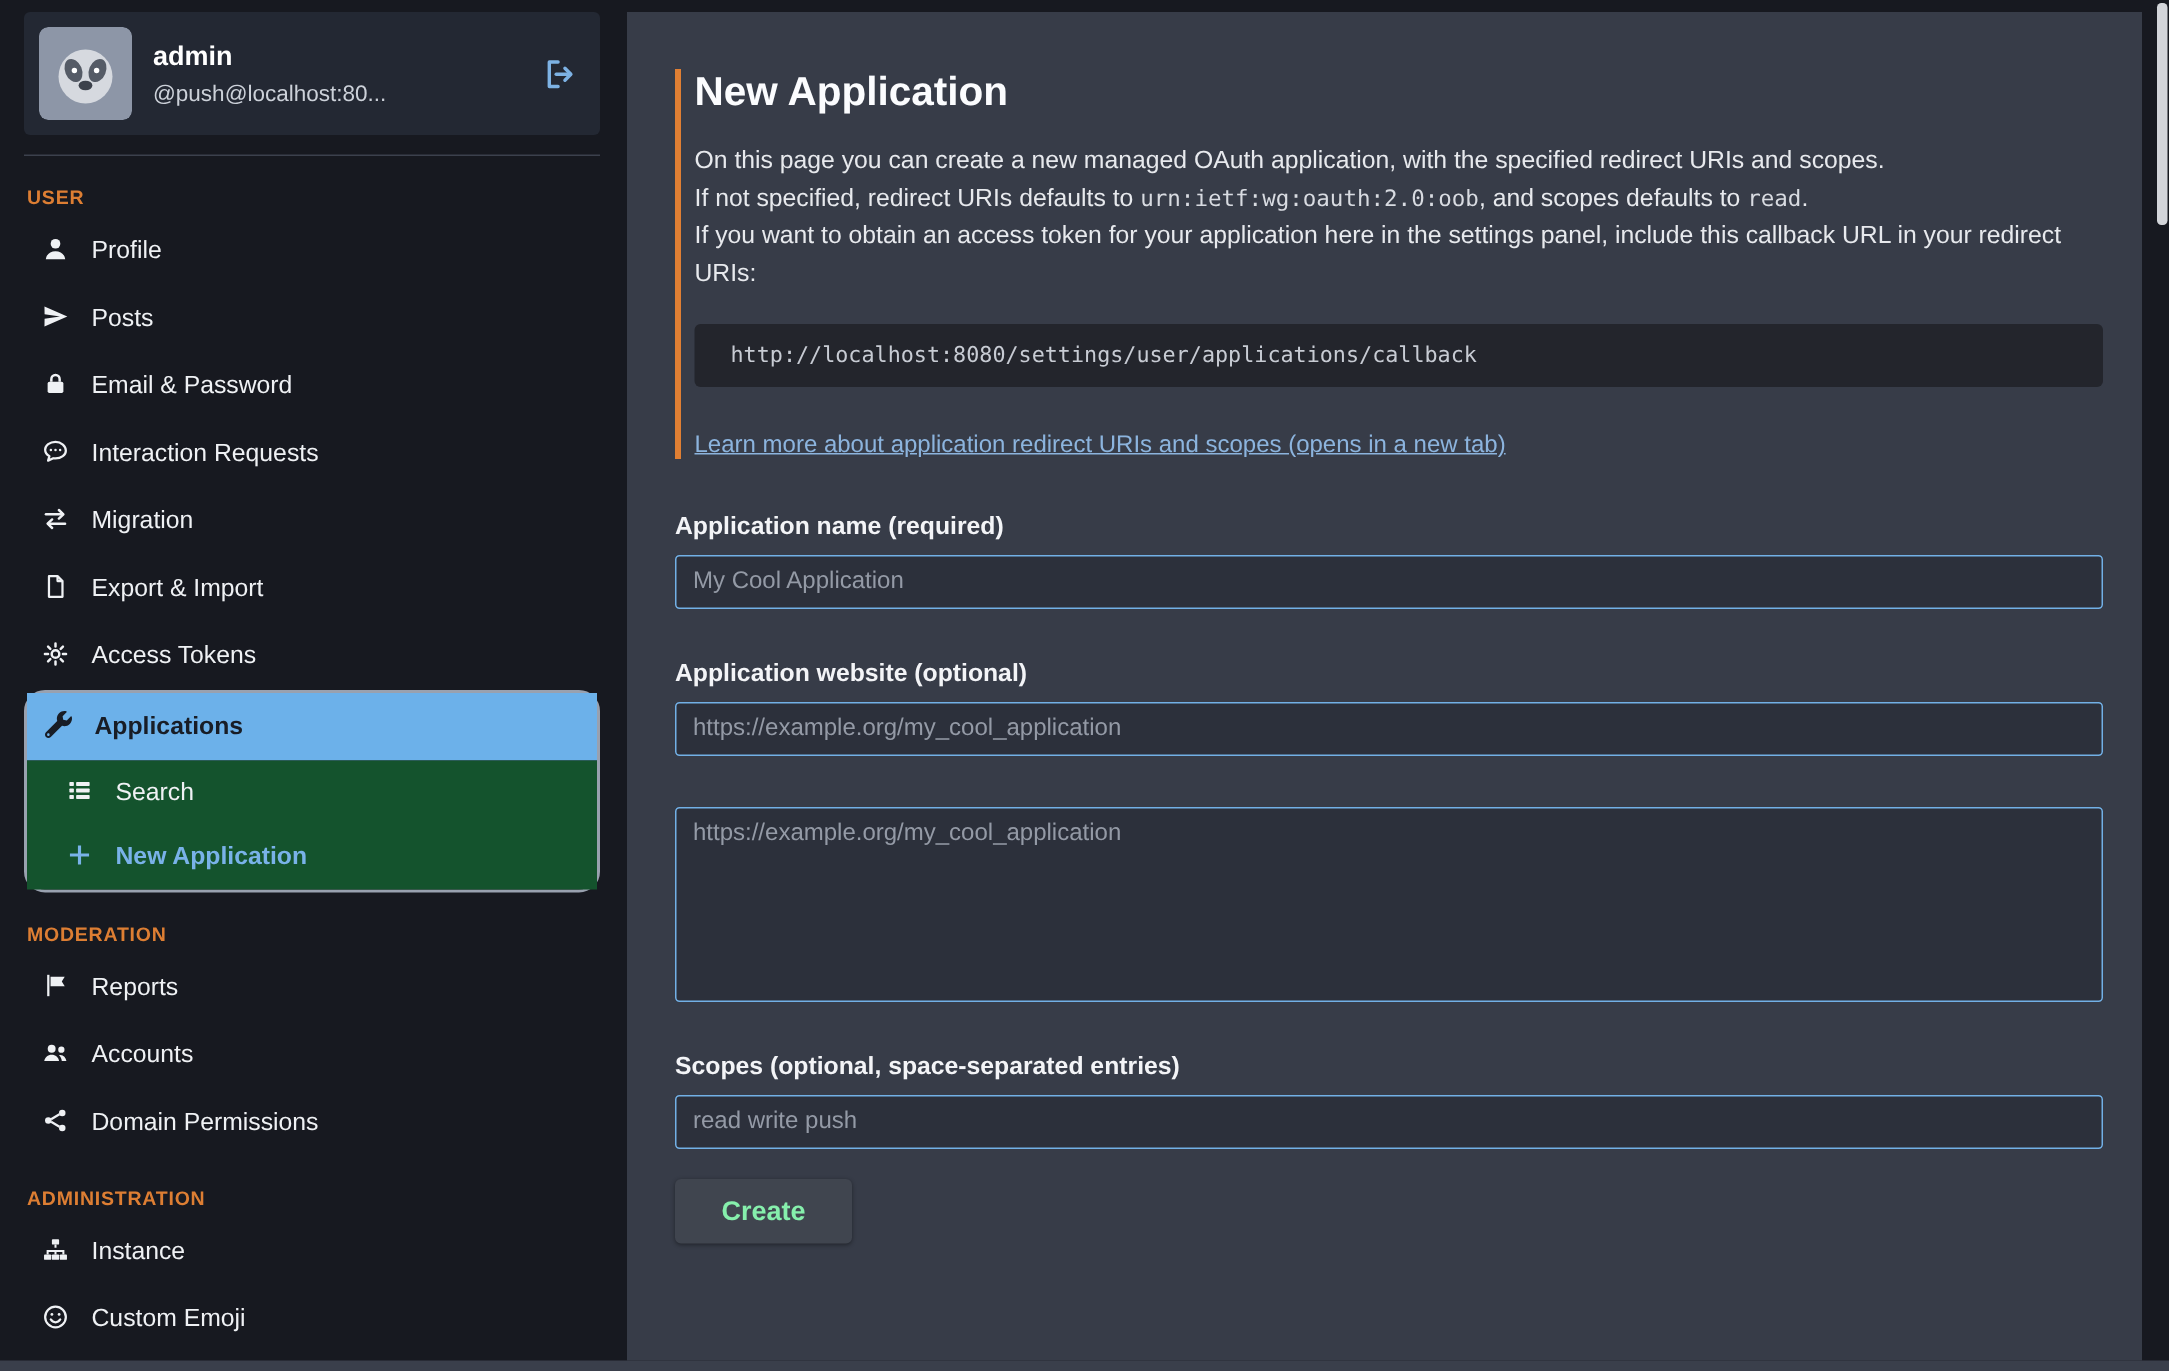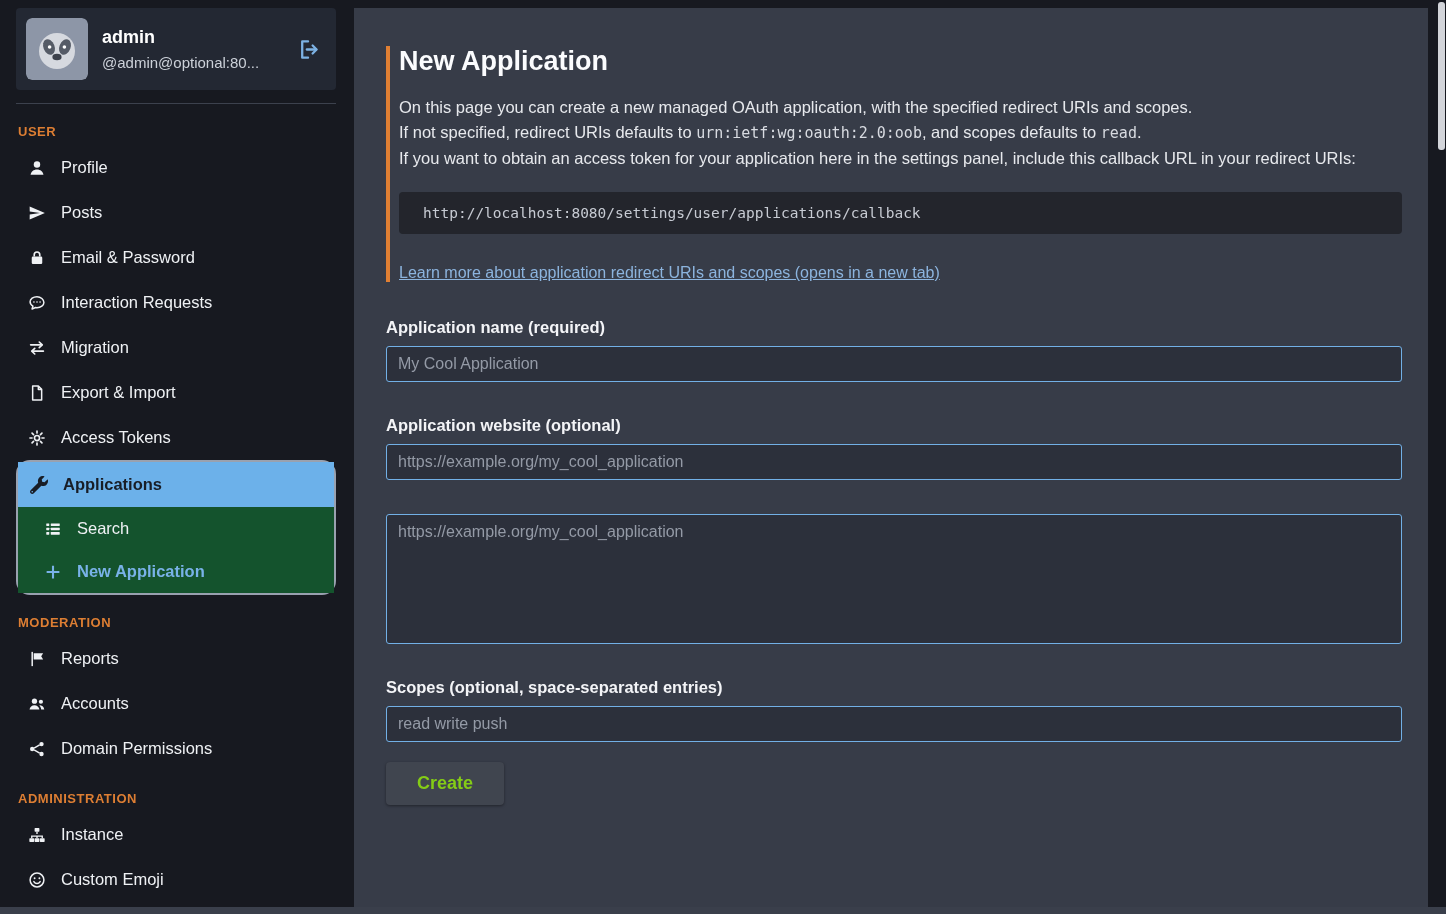--- a/index.html
+++ b/index.html
@@ -1,32 +1,32 @@
 <!DOCTYPE html>
 <html><head>
 <meta charset="utf-8">
 <style>
   *{box-sizing:border-box;margin:0;padding:0}
   html,body{width:1446px;height:914px}
   body{background:#171920;font-family:"Liberation Sans",sans-serif;overflow:hidden;position:relative;-webkit-font-smoothing:antialiased}
   .app{display:flex;width:100%;height:100%}
 
   
-  .sidebar{width:354px;flex:none;padding:8px 18px 12px 16px;overflow:hidden}
+  .sidebar{width:418px;flex:none;padding:8px 18px 12px 16px;overflow:hidden}
   .user-card{display:flex;align-items:center;gap:14px;background:#232833;border-radius:4px;padding:10px;position:relative}
   .avatar{width:62px;height:62px;border-radius:6px;overflow:hidden;flex:none}
   .avatar svg{display:block;width:62px;height:62px}
   .user-meta{min-width:0;flex:1}
   .user-name{color:#ffffff;font-weight:bold;font-size:18px;margin-bottom:6px}
   .user-handle{color:#ccd1d9;font-size:15px;white-space:nowrap;overflow:hidden;text-overflow:ellipsis;max-width:190px}
   .logout{color:#7db2e4;flex:none;margin-right:4px;cursor:pointer;display:flex}
   .logout svg{width:25px;height:25px}
   .divider{border-bottom:1px solid #3c414d;margin:13px 0 2px}
   .section-label{color:#dd7e33;font-size:13px;font-weight:bold;letter-spacing:.04em;margin:20px 0 6px 2px}
-  .nav-item{display:flex;align-items:center;gap:15px;padding:12px;color:#eff1f4;font-size:16.5px;line-height:21px;cursor:pointer}
+  .nav-item{display:flex;align-items:flex-start;gap:15px;padding:12px;color:#eff1f4;font-size:16.5px;line-height:21px;cursor:pointer}
   .ic{width:18px;height:18px;flex:none;display:inline-flex;align-items:center;justify-content:center}
   .ic svg{width:18px;height:18px}
   .app-group{border:2px solid #99a1af;border-radius:14px}
   .nav-item.active{background:#6cb1ea;color:#181d26;font-weight:bold}
   .subnav{background:#14532d}
   .subnav .nav-item{padding:11px 12px 11px 26px}
   .subnav .nav-item.sub-active{color:#79b2e8;font-weight:bold}
 
   
   .panel{flex:1;background:#373c48;margin:8px 18px 7px 0;padding:38px 26px 0 32px;overflow:hidden;position:relative}
@@ -35,21 +35,21 @@
   .intro p{color:#e7e9ed;font-size:16.5px;line-height:25px}
   code{font-family:"DejaVu Sans Mono","Liberation Mono",monospace;font-size:15px;color:#d8dbe1}
   .callback{background:#23252c;border-radius:4px;padding:13px 24px;font-family:"DejaVu Sans Mono","Liberation Mono",monospace;font-size:14.5px;color:#c7cbd3;margin-top:21px;white-space:pre;overflow:hidden}
   .learn-more{display:inline-block;color:#8cb4de;font-size:16px;margin-top:30px;text-decoration:underline;cursor:pointer}
   .group{margin-bottom:34px}
   .group label{display:block;color:#f3f4f7;font-weight:bold;font-size:16.5px;margin-bottom:9px}
   .txt{display:block;width:100%;background:#2c303b;border:1.5px solid #72b0e6;border-radius:3px;color:#c4b5fd;font-size:16px;font-family:"Liberation Sans",sans-serif;padding:8px 11px;outline:none}
   input.txt{height:36px}
   textarea.txt{height:130px;resize:none}
   .txt::placeholder{color:#949aa6;opacity:1}
-  .create-btn{background:#40454f;color:#84cc16;border:none;border-radius:4px;font-weight:bold;font-size:18px;font-family:"Liberation Sans",sans-serif;padding:11px 31px;cursor:pointer;box-shadow:0 1px 3px rgba(0,0,0,.4);margin-top:2px}
+  .create-btn{background:#40454f;color:#86efac;border:none;border-radius:4px;font-weight:bold;font-size:18px;font-family:"Liberation Sans",sans-serif;padding:11px 31px;cursor:pointer;box-shadow:0 1px 3px rgba(0,0,0,.4);margin-top:2px}
 
   
   .vthumb{position:absolute;top:2px;right:1px;width:7px;height:148px;background:#d3d5da;border-radius:3px}
   .hbar{position:absolute;left:0;bottom:0;width:100%;height:7px;background:#3a3f4b}
 </style>
 </head>
 <body>
 
 <div class="app">
 
@@ -62,21 +62,21 @@
           <circle cx="31" cy="33" r="18" fill="#d6d9df"></circle>
           <ellipse cx="23" cy="29" rx="5.6" ry="8" fill="#555b66" transform="rotate(-22 23 29)"></ellipse>
           <ellipse cx="39" cy="29" rx="5.6" ry="8" fill="#555b66" transform="rotate(22 39 29)"></ellipse>
           <circle cx="23.6" cy="29" r="1.8" fill="#ffffff"></circle>
           <circle cx="38.4" cy="29" r="1.8" fill="#ffffff"></circle>
           <ellipse cx="31" cy="39" rx="4.6" ry="3.2" fill="#3c414b"></ellipse>
         </svg>
       </span>
       <div class="user-meta">
         <div class="user-name">admin</div>
-        <div class="user-handle">@admin@optional:80...</div>
+        <div class="user-handle">@push@localhost:80...</div>
       </div>
       <span class="logout">
         <svg viewBox="0 0 24 24" fill="none" stroke="currentColor" stroke-width="2.2" stroke-linecap="round" stroke-linejoin="round">
             <path d="M10.6 4.2H5v15.6h5.6"></path>
             <path d="M15 8.2l3.8 3.8L15 15.8"></path>
             <path d="M18.4 12H9.4"></path>
           </svg>
       </span>
     </div>
 

